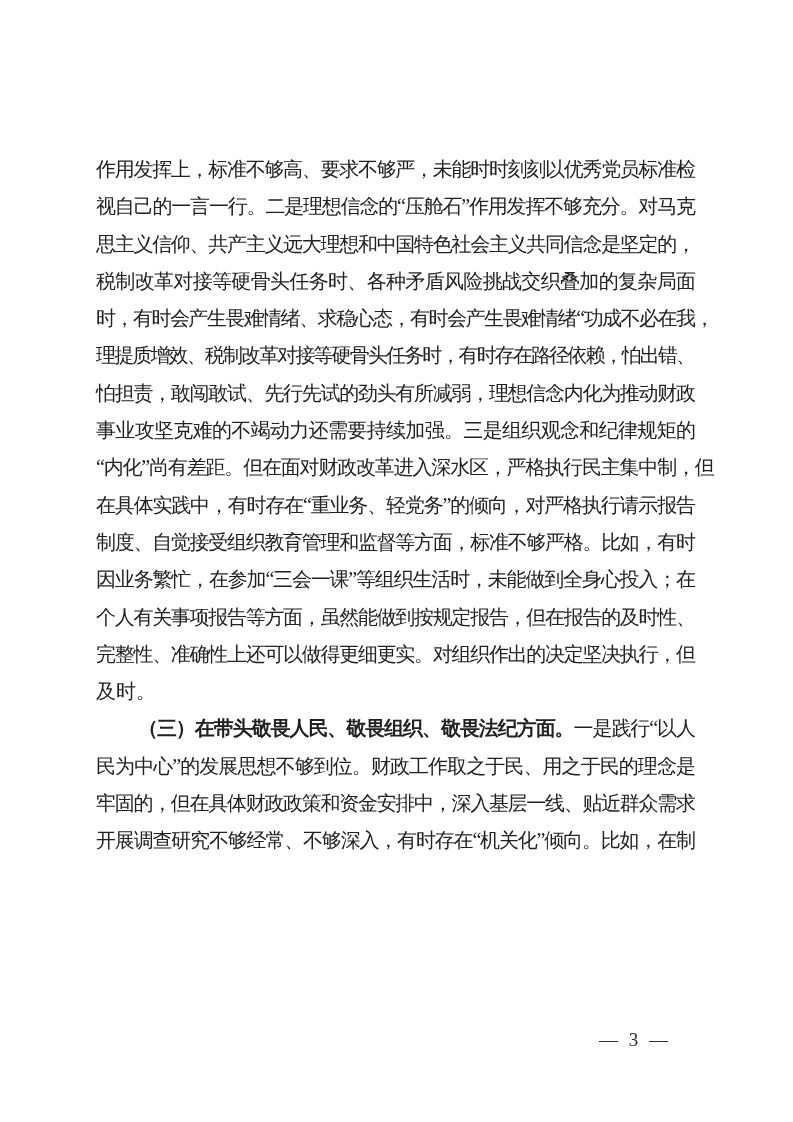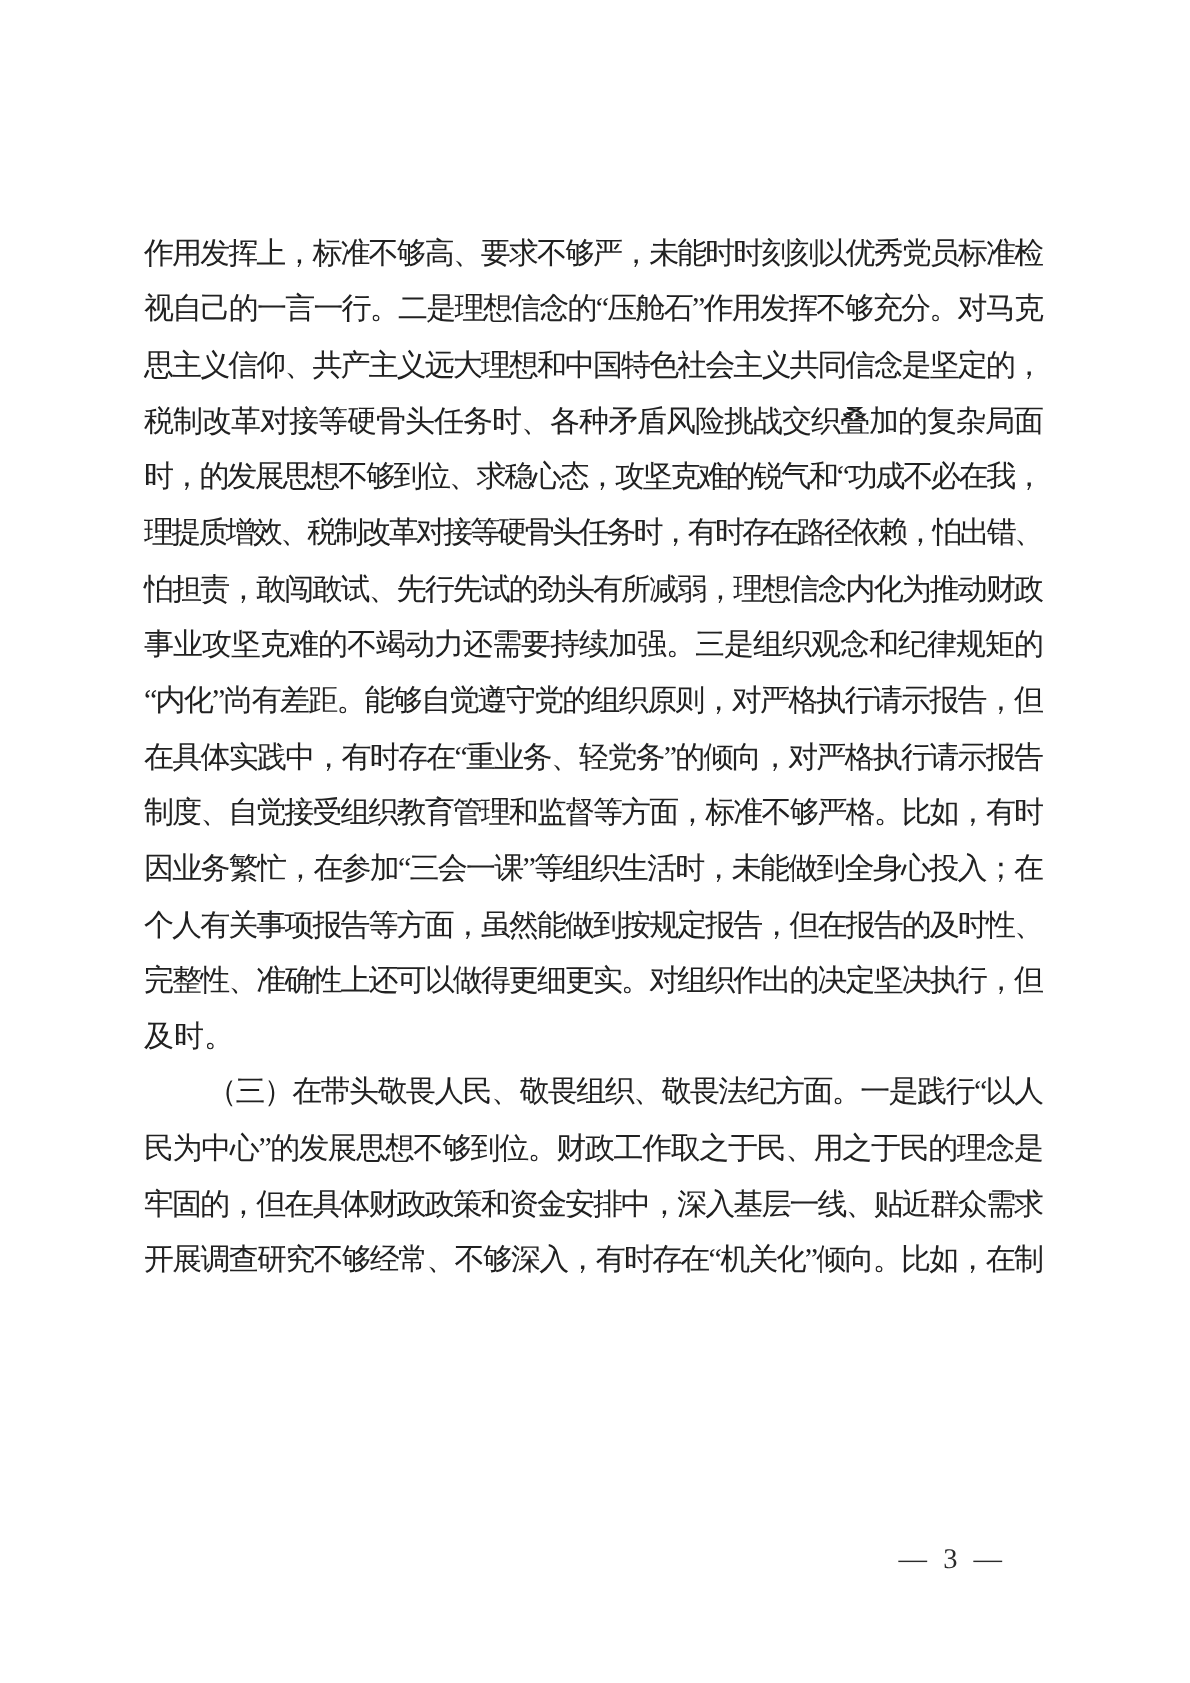--- a/index.html
+++ b/index.html
@@ -29,45 +29,45 @@
     white-space: nowrap;
   }
   .line.indent {
     padding-left: 42px;
   }
   .line .inner {
     display: inline-block;
     white-space: nowrap;
   }
   .seg { font-weight: normal; }
-  .seg.bold { font-weight: normal; }
+  .seg.bold { font-weight: bold; }
   .page-number {
     position: absolute;
     top: 1028px;
     right: 122px;
     font-size: 19px;
     letter-spacing: 3px;
     color: #2a2a2a;
     line-height: 24px;
   }
 </style>
 </head>
 <body>
 
 <div class="page">
   <div class="text-block">
       <div class="line"><span class="inner" style="letter-spacing: -1.29032px;"><span class="seg">作用发挥上，标准不够高、要求不够严，未能时时刻刻以优秀党员标准检</span></span></div>
       <div class="line"><span class="inner" style="letter-spacing: -1.18018px;"><span class="seg">视自己的一言一行。二是理想信念的“压舱石”作用发挥不够充分。对马克</span></span></div>
       <div class="line"><span class="inner" style="letter-spacing: -1.29032px;"><span class="seg">思主义信仰、共产主义远大理想和中国特色社会主义共同信念是坚定的，</span></span></div>
       <div class="line"><span class="inner" style="letter-spacing: -0.666667px;"><span class="seg">税制改革对接等硬骨头任务时、各种矛盾风险挑战交织叠加的复杂局面</span></span></div>
-      <div class="line"><span class="inner" style="letter-spacing: -1.52783px;"><span class="seg">时，的发展思想不够到位、求稳心态，攻坚克难的锐气和“功成不必在我，</span></span></div>
+      <div class="line"><span class="inner" style="letter-spacing: -1.52783px;"><span class="seg">时，有时会产生畏难情绪、求稳心态，有时会产生畏难情绪“功成不必在我，</span></span></div>
       <div class="line"><span class="inner" style="letter-spacing: -1.875px;"><span class="seg">理提质增效、税制改革对接等硬骨头任务时，有时存在路径依赖，怕出错、</span></span></div>
       <div class="line"><span class="inner" style="letter-spacing: -1.29032px;"><span class="seg">怕担责，敢闯敢试、先行先试的劲头有所减弱，理想信念内化为推动财政</span></span></div>
       <div class="line"><span class="inner" style="letter-spacing: -0.666667px;"><span class="seg">事业攻坚克难的不竭动力还需要持续加强。三是组织观念和纪律规矩的</span></span></div>
-      <div class="line"><span class="inner" style="letter-spacing: -1.18018px;"><span class="seg">“内化”尚有差距。能够自觉遵守党的组织原则，对严格执行请示报告，但</span></span></div>
+      <div class="line"><span class="inner" style="letter-spacing: -1.18018px;"><span class="seg">“内化”尚有差距。但在面对财政改革进入深水区，严格执行民主集中制，但</span></span></div>
       <div class="line"><span class="inner" style="letter-spacing: -1.18018px;"><span class="seg">在具体实践中，有时存在“重业务、轻党务”的倾向，对严格执行请示报告</span></span></div>
       <div class="line"><span class="inner" style="letter-spacing: -1.29032px;"><span class="seg">制度、自觉接受组织教育管理和监督等方面，标准不够严格。比如，有时</span></span></div>
       <div class="line"><span class="inner" style="letter-spacing: -1.18018px;"><span class="seg">因业务繁忙，在参加“三会一课”等组织生活时，未能做到全身心投入；在</span></span></div>
       <div class="line"><span class="inner" style="letter-spacing: -1.29032px;"><span class="seg">个人有关事项报告等方面，虽然能做到按规定报告，但在报告的及时性、</span></span></div>
       <div class="line"><span class="inner" style="letter-spacing: -1.29032px;"><span class="seg">完整性、准确性上还可以做得更细更实。对组织作出的决定坚决执行，但</span></span></div>
       <div class="line"><span class="inner"><span class="seg">及时。</span></span></div>
       <div class="line indent"><span class="inner" style="letter-spacing: -1.06519px;"><span class="seg bold">（三）在带头敬畏人民、敬畏组织、敬畏法纪方面。</span><span class="seg">一是践行“以人</span></span></div>
       <div class="line"><span class="inner" style="letter-spacing: -0.931956px;"><span class="seg">民为中心”的发展思想不够到位。财政工作取之于民、用之于民的理念是</span></span></div>
       <div class="line"><span class="inner" style="letter-spacing: -1.29032px;"><span class="seg">牢固的，但在具体财政政策和资金安排中，深入基层一线、贴近群众需求</span></span></div>
       <div class="line"><span class="inner" style="letter-spacing: -1.18018px;"><span class="seg">开展调查研究不够经常、不够深入，有时存在“机关化”倾向。比如，在制</span></span></div>

